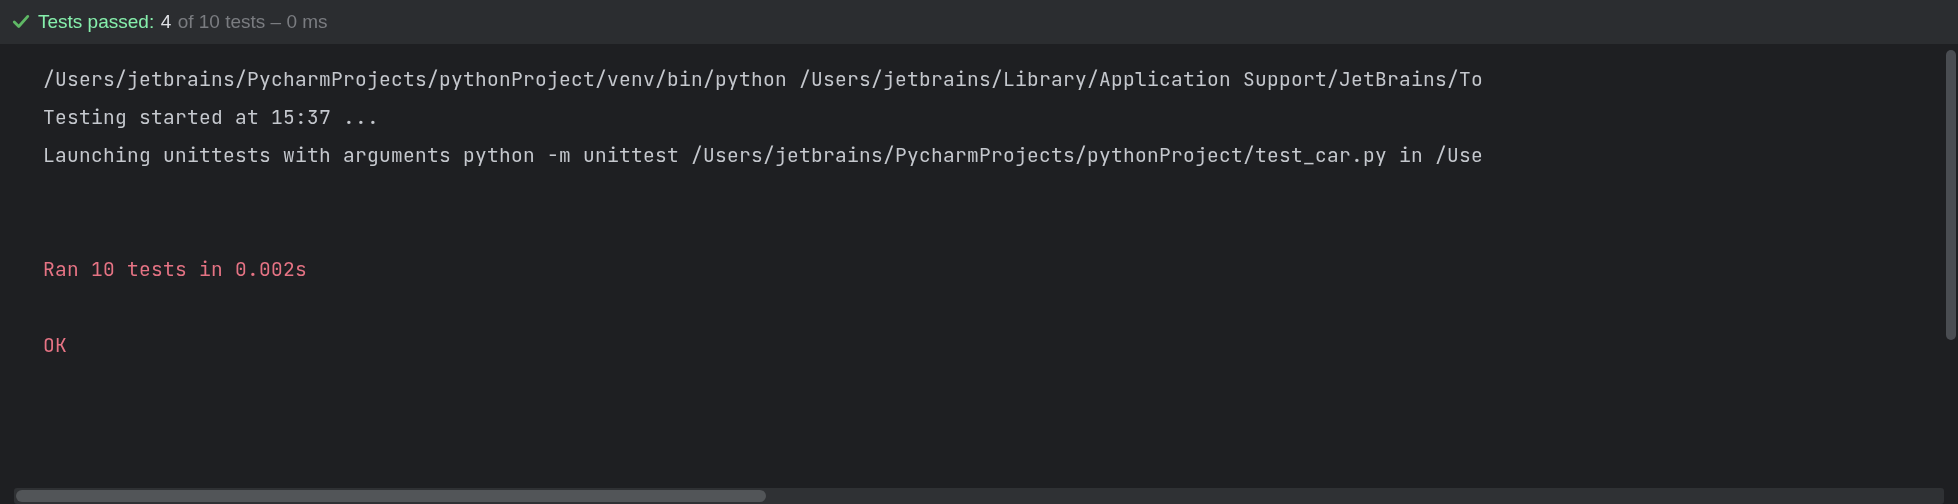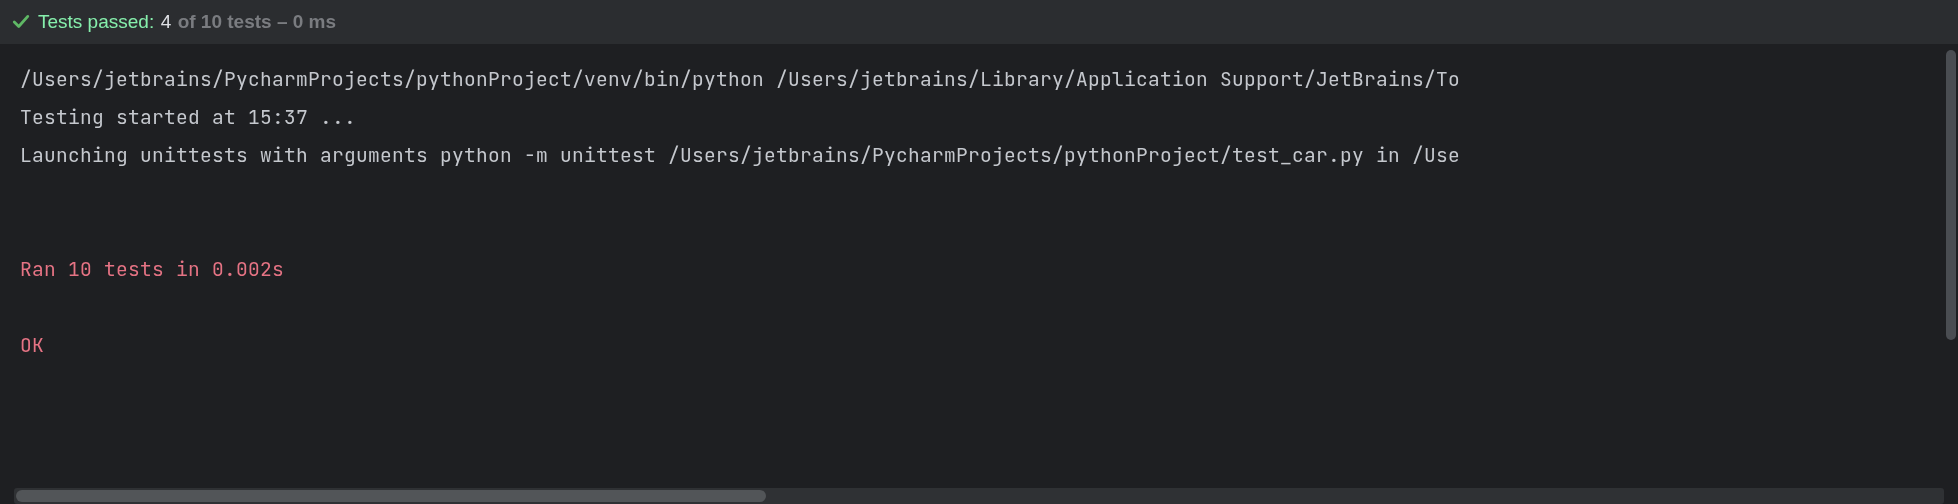--- a/index.html
+++ b/index.html
@@ -35,39 +35,40 @@
     }
     .header-count {
       color: #dfe1e5;
       font-size: 19px;
       font-weight: 500;
       margin-left: 2px;
     }
     .header-suffix {
       color: #7a7c80;
       font-size: 19px;
-      font-weight: 700;
+      font-weight: 400;
       margin-left: 2px;
     }
     .console-wrapper {
       position: relative;
       height: calc(504px - 44px);
       overflow: hidden;
     }
     .console {
       padding: 16px 20px;
       font-family: "JetBrains Mono", "Fira Code", Menlo, Consolas, monospace;
       font-size: 19.5px;
       line-height: 38px;
       white-space: pre;
       overflow-x: auto;
       overflow-y: auto;
       height: 100%;
       color: #c5c8ce;
       letter-spacing: 0.3px;
+      margin-left: 23px;
     }
     .console .red {
       color: #e57384;
     }
     .vscroll {
       position: absolute;
       top: 6px;
       right: 2px;
       width: 10px;
       height: 290px;

